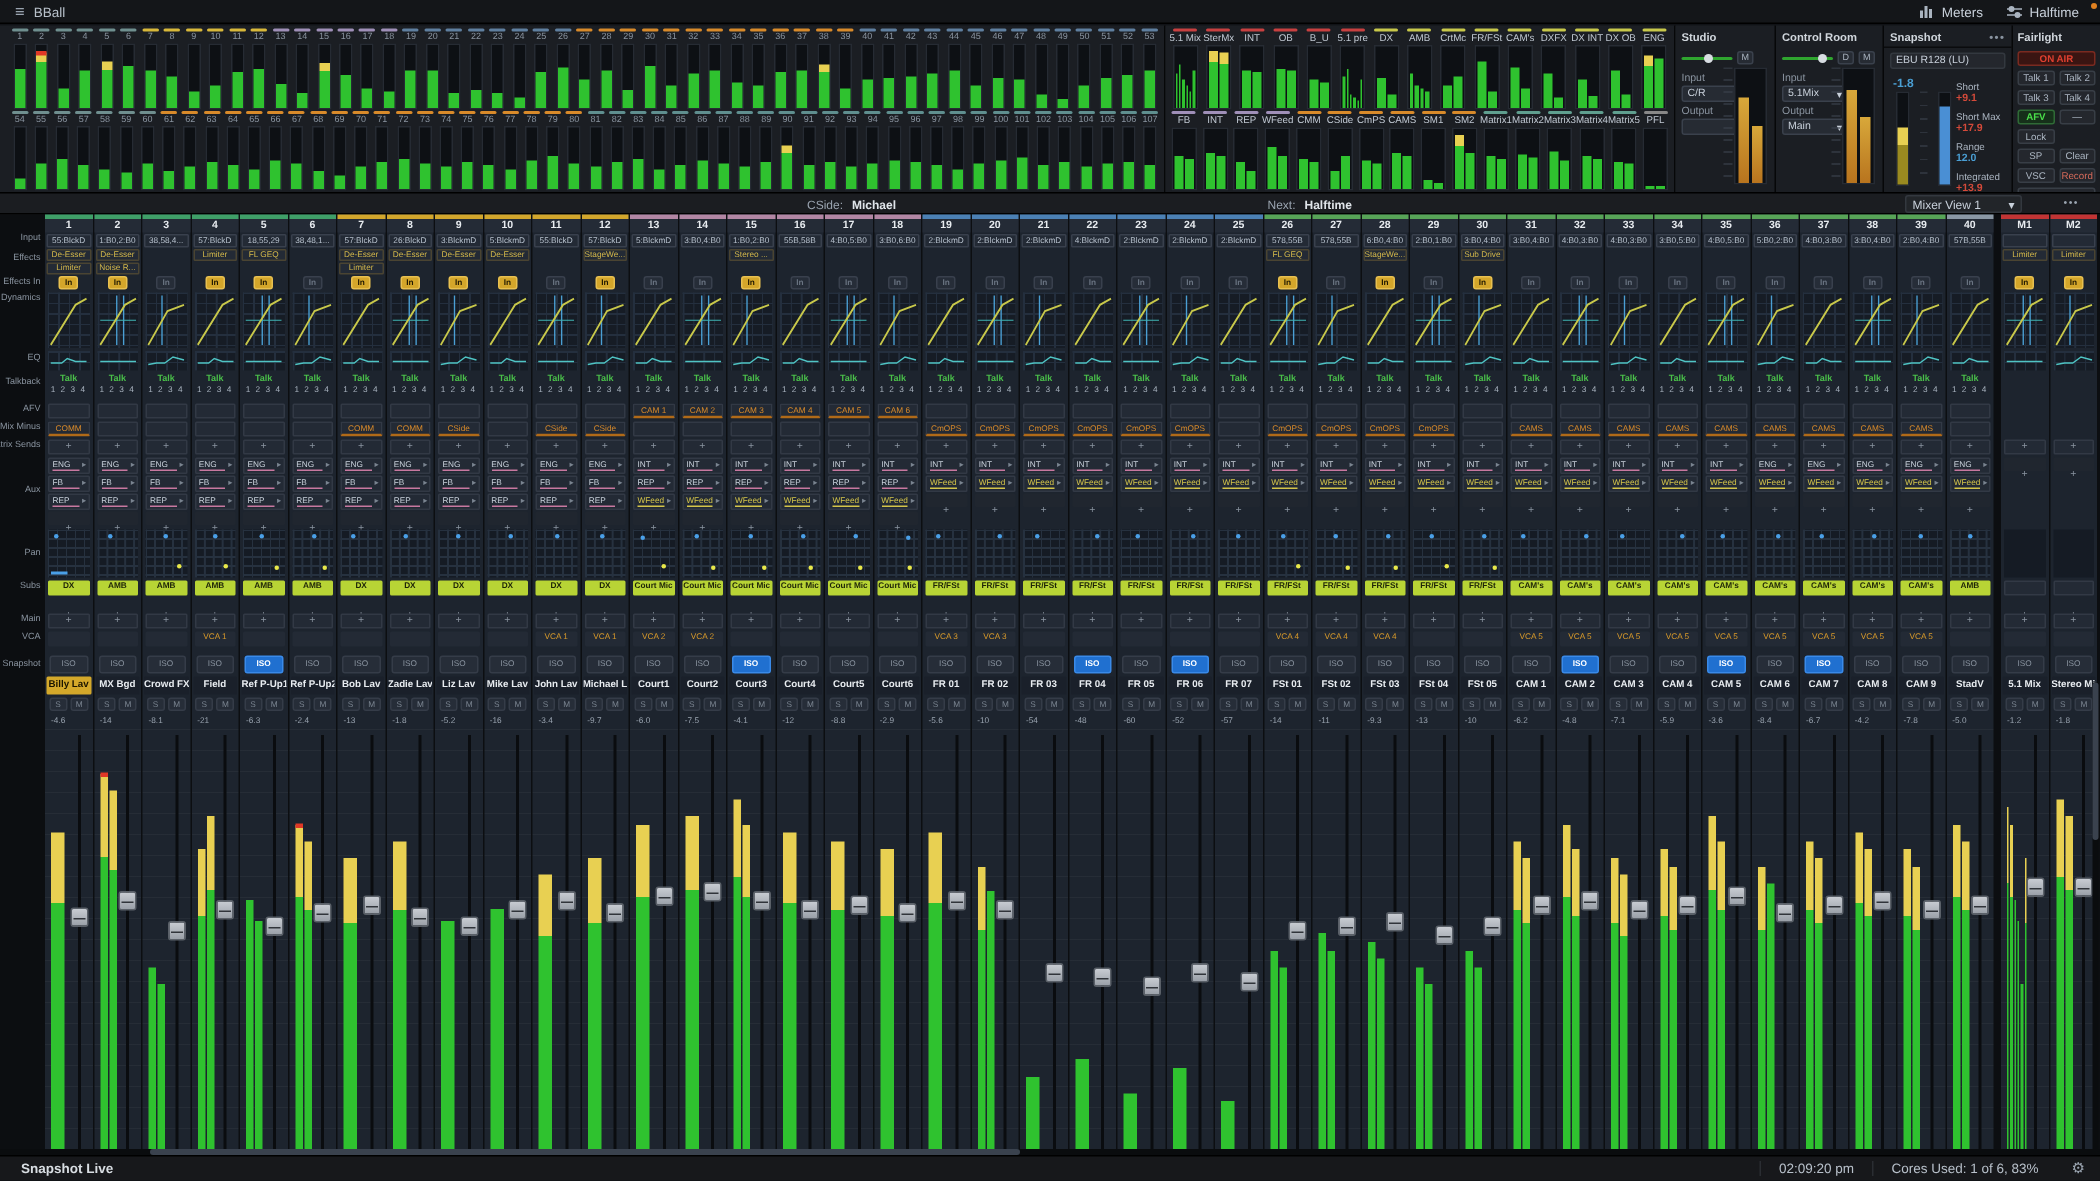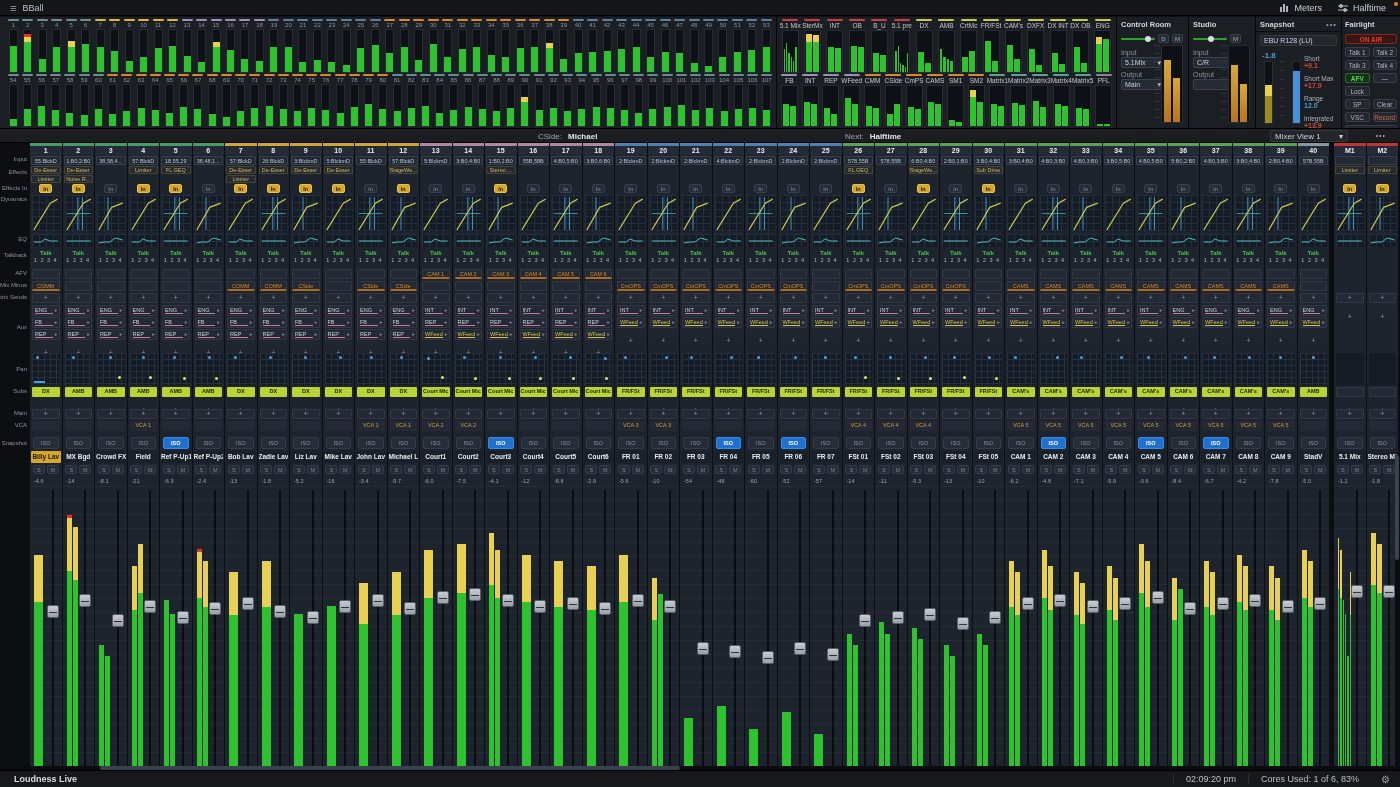--- a/index.html
+++ b/index.html
@@ -1228,20 +1228,45 @@
       <div class="btick" style="background:#888888"></div>
       <div class="blabel">PFL</div>
       <div class="btrack">
             <span class="bbar" style="height:5%;background:#2fc22f"></span>
             <span class="bbar" style="height:5%;background:#2fc22f"></span>
           </div>
         </div>
       </div>
     </div>
 
+  <div class="panel cpanel st">
+    <div class="ptitle">Studio</div>
+    <div class="sliderrow">
+      <span class="slider">
+          <span class="sdot" style="left:15px"></span>
+        </span>
+      <span class="pbtn">M</span>
+    </div>
+    <div class="plabel">Input</div>
+    <div class="pselect">
+        <span>C/R</span>
+        <span>▾</span>
+      </div>
+    <div class="plabel">Output</div>
+    <div class="pselect">
+        <span></span>
+        <span>▾</span>
+      </div>
+    <div class="pscale"></div>
+    <div class="pmeter">
+        <span class="obar" style="height:75%"></span>
+        <span class="obar" style="height:50%"></span>
+      </div>
+  </div>
+
   <div class="panel cpanel">
     <div class="ptitle">Control Room</div>
     <div class="sliderrow">
       <span class="slider">
           <span class="sdot" style="left:24px"></span>
         </span>
       <span class="pbtn">D</span>
       <span class="pbtn">M</span>
     </div>
     <div class="plabel">Input</div>
@@ -1251,45 +1276,20 @@
       </div>
     <div class="plabel">Output</div>
     <div class="pselect">
         <span>Main</span>
         <span>▾</span>
       </div>
     <div class="pscale"></div>
     <div class="pmeter">
         <span class="obar" style="height:82%"></span>
         <span class="obar" style="height:58%"></span>
-      </div>
-  </div>
-
-  <div class="panel cpanel st">
-    <div class="ptitle">Studio</div>
-    <div class="sliderrow">
-      <span class="slider">
-          <span class="sdot" style="left:15px"></span>
-        </span>
-      <span class="pbtn">M</span>
-    </div>
-    <div class="plabel">Input</div>
-    <div class="pselect">
-        <span>C/R</span>
-        <span>▾</span>
-      </div>
-    <div class="plabel">Output</div>
-    <div class="pselect">
-        <span></span>
-        <span>▾</span>
-      </div>
-    <div class="pscale"></div>
-    <div class="pmeter">
-        <span class="obar" style="height:75%"></span>
-        <span class="obar" style="height:50%"></span>
       </div>
   </div>
 
   <div class="panel loudpanel">
     <div class="lheader">
       <span>Snapshot</span>
       <span class="lmenu">•••</span>
     </div>
     <div class="lmode">EBU R128 (LU)</div>
     <div class="lval">-1.8</div>
@@ -4835,19 +4835,19 @@
 </div>
 
 <div class="hscroll">
     <span class="hhandle"></span>
   </div>
 <div class="vscroll">
     <span class="vhandle"></span>
   </div>
 
 <div class="statusbar">
-  <span class="sb-app">Loudness Live</span>
+  <span class="sb-app">Snapshot Live</span>
   <span class="sb-right">
     <span class="sb-seg">02:09:20 pm</span>
     <span class="sb-seg">Cores Used: 1 of 6, 83%</span>
     <span class="sb-gear">⚙</span>
   </span>
 </div>
 
 </body></html>

